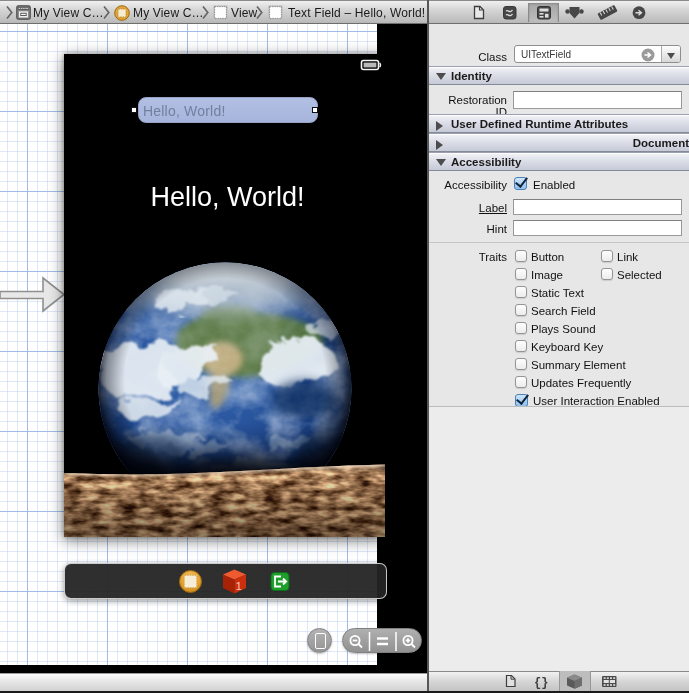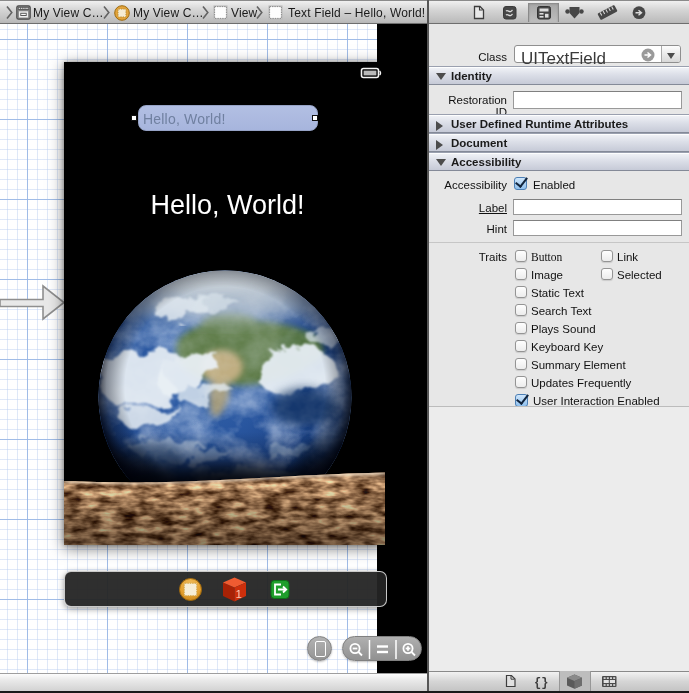--- a/index.html
+++ b/index.html
@@ -11,21 +11,21 @@
   background:linear-gradient(#f0f0f0,#d5d5d5 40%,#bdbdbd 92%,#b6b6b6);
   border-top:1px solid #8a8a8a; border-bottom:1px solid #6e6e6e; }
 #inspbar { position:absolute; left:429px; top:0; width:260px; height:24px;
   background:linear-gradient(#f0f0f0,#d5d5d5 40%,#bdbdbd 92%,#b6b6b6);
   border-top:1px solid #8a8a8a; border-bottom:1px solid #6e6e6e; }
 #vdiv { position:absolute; left:427px; top:0; width:2px; height:693px; background:#565656; }
 .crumbtxt { position:absolute; top:5px; font-size:12px; letter-spacing:0.16px; color:#1a1a1a; white-space:nowrap; }
 .jchev { position:absolute; top:4px; }
 
 
-#canvas { position:absolute; left:0; top:24px; width:377px; height:649px;
+#canvas { position:absolute; left:0; top:16px; width:377px; height:649px;
   background-color:#fff;
   background-image:
     linear-gradient(to right, rgba(150,180,228,0.85) 0 1px, transparent 1px),
     linear-gradient(to bottom, rgba(150,180,228,0.85) 0 1px, transparent 1px),
     linear-gradient(to right, rgba(185,205,240,0.45) 0 1px, transparent 1px),
     linear-gradient(to bottom, rgba(185,205,240,0.45) 0 1px, transparent 1px);
   background-size: 80px 100%, 100% 80px, 10px 100%, 100% 10px;
   background-position: 27px 0, 0 15px, 7px 0, 0 5px;
 }
 #canvasbottom { position:absolute; left:0; top:673px; width:427px; height:18px;
@@ -70,21 +70,21 @@
   background:linear-gradient(#b3b3b3,#949494); border:1px solid #828282;
   box-shadow:0 1px 2px rgba(0,0,0,0.25); }
 #circbtn::after { content:""; position:absolute; left:7px; top:4.5px; width:9px; height:14px;
   border:1.6px solid #fff; border-radius:2px; }
 #zoomcap { position:absolute; left:342px; top:612px; width:80px; height:25px; border-radius:12.5px;
   background:linear-gradient(#b0b0b0,#919191); border:1px solid #808080;
   box-shadow:0 1px 2px rgba(0,0,0,0.25); }
 #zoomcap svg { position:absolute; left:0; top:0; }
 
 #combo { position:absolute; left:85px; top:2px; width:167px; height:18px; background:#fff;
-  border:1px solid #8f8f8f; border-radius:3px; font-size:17px; }
+  border:1px solid #8f8f8f; border-radius:3px; font-size:10px; }
 #combodrop { position:absolute; right:0; top:0; width:19px; height:16px; border-left:1px solid #aaa;
   background:linear-gradient(#fdfdfd,#d8d8d8); border-radius:0 2px 2px 0; }
 .cbchk { display:inline-block; width:13px; height:13px; border-radius:3px; position:relative;
   background:linear-gradient(#cfe6fb,#8fc0ee); border:1px solid #4c7fb5; }
 .cbchk::after { content:""; position:absolute; left:2.5px; top:-3px; width:5px; height:10px;
   border:solid #10243d; border-width:0 2.2px 2.2px 0; transform:rotate(38deg); }
 #pbicons { position:absolute; left:429px; top:671px; width:260px; height:20px; }
 </style>
 </head>
 <body>
@@ -378,46 +378,46 @@
             <span class="tri down" style="position:absolute;left:5px;top:7px;border-left-width:4.5px;border-right-width:4.5px;border-top-width:6px;"></span>
           </div>
       </div>
     </div>
     <div class="hdr" style="position:absolute;top:42px;"><span class="tri down"></span>Identity</div>
     <div class="row" style="top:61px;height:29px;position:absolute;">
       <span class="rlabel" style="top:9px;margin-left:36px;">Restoration ID</span>
       <input class="field" style="top: 6px; height: 18px;">
     </div>
     <div class="hdr" style="position:absolute;top:90px;"><span class="tri right"></span>User Defined Runtime Attributes</div>
-    <div class="hdr" style="position:absolute;top:109px;"><span class="tri right"></span>Document</div>
+    <div class="hdr" style="position:absolute;top:109px;text-align:right;"><span class="tri right"></span>Document</div>
     <div class="hdr" style="position:absolute;top:128px;"><span class="tri down"></span>Accessibility</div>
     <div class="row" style="top:147px;height:71px;position:absolute;">
       <span class="rlabel" style="top:8px;">Accessibility</span>
       <span class="cbchk" style="position:absolute;left:85px;top:6px;"></span>
       <span style="position:absolute;left:104px;top:8px;">Enabled</span>
       <span class="rlabel" style="top:31px;text-decoration:underline;">Label</span>
       <input class="field" style="top: 28px; height: 16px;">
       <span class="rlabel" style="top:52px;">Hint</span>
       <input class="field" style="top: 49px; height: 16px;">
     </div>
     <div style="position:absolute;top:218px;width:260px;border-top:1px solid #c6c6c6;"></div>
     <div class="row" style="top:221px;height:163px;position:absolute;">
       <span class="rlabel" style="top:6px;">Traits</span>
       <span class="cb" style="position:absolute;left:86px;top:5px;"></span>
-        <span style="position:absolute;left:102px;top:6px;font-family:Liberation Serif, serif;">Button</span>
+        <span style="position:absolute;left:102px;top:6px;">Button</span>
       <span class="cb" style="position:absolute;left:172px;top:5px;"></span>
         <span style="position:absolute;left:188px;top:6px;">Link</span>
       <span class="cb" style="position:absolute;left:86px;top:23px;"></span>
         <span style="position:absolute;left:102px;top:24px;">Image</span>
       <span class="cb" style="position:absolute;left:172px;top:23px;"></span>
         <span style="position:absolute;left:188px;top:24px;">Selected</span>
       <span class="cb" style="position:absolute;left:86px;top:41px;"></span>
         <span style="position:absolute;left:102px;top:42px;text-align:center;">Static Text</span>
       <span class="cb" style="position:absolute;left:86px;top:59px;"></span>
-        <span style="position:absolute;left:102px;top:60px;">Search Text</span>
+        <span style="position:absolute;left:102px;top:60px;">Search Field</span>
       <span class="cb" style="position:absolute;left:86px;top:77px;"></span>
         <span style="position:absolute;left:102px;top:78px;">Plays Sound</span>
       <span class="cb" style="position:absolute;left:86px;top:95px;"></span>
         <span style="position:absolute;left:102px;top:96px;">Keyboard Key</span>
       <span class="cb" style="position:absolute;left:86px;top:113px;"></span>
         <span style="position:absolute;left:102px;top:114px;">Summary Element</span>
       <span class="cb" style="position:absolute;left:86px;top:131px;"></span>
         <span style="position:absolute;left:102px;top:132px;">Updates Frequently</span>
       <span class="cbchk" style="position:absolute;left:86px;top:149px;"></span>
         <span style="position:absolute;left:104px;top:150px;">User Interaction Enabled</span>

